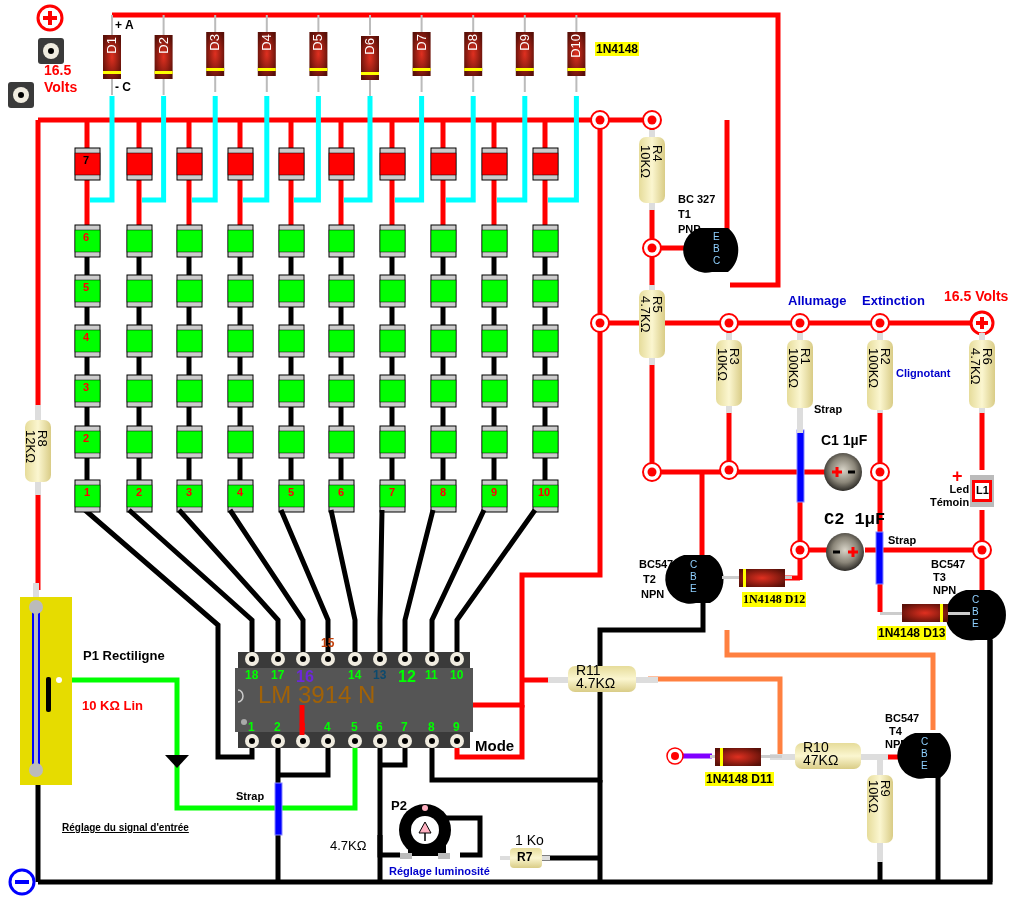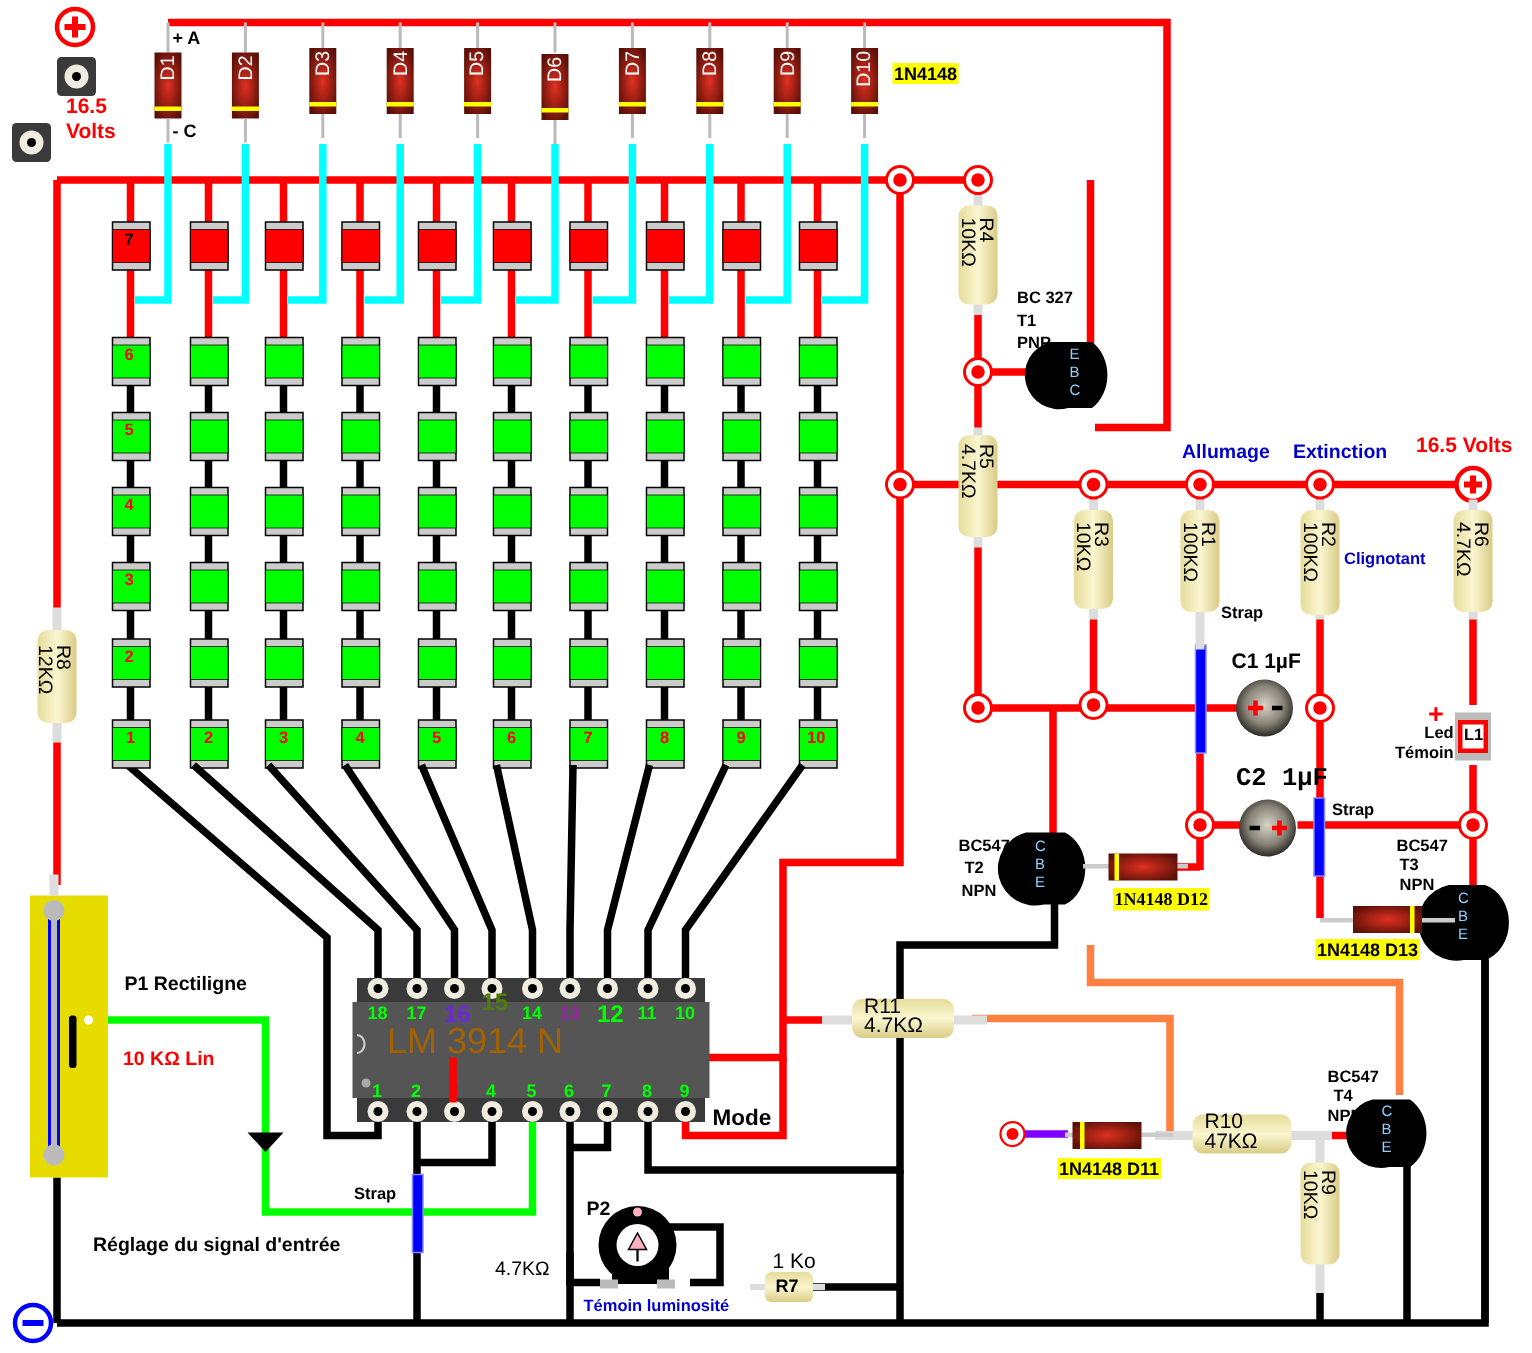--- a/index.html
+++ b/index.html
@@ -809,25 +809,25 @@
   </div>
 
 <div class="txt" style="left:258px;top:681px;color:#a16207;font-size:24px;font-weight:normal;">LM 3914 N</div>
 <div id="ic-pin-labels">
     <div class="txt" style="left: 245px; top: 668px; color: rgb(0, 255, 0); font-size: 12px;">18</div>
     <div class="txt" style="left: 248px; top: 720px; color: rgb(0, 255, 0); font-size: 12px;">1</div>
     <div class="txt" style="left: 271px; top: 668px; color: rgb(0, 255, 0); font-size: 12px;">17</div>
     <div class="txt" style="left: 274px; top: 720px; color: rgb(0, 255, 0); font-size: 12px;">2</div>
     <div class="txt" style="left: 296px; top: 668px; color: #6d28d9; font-size: 16px;">16</div>
     <div class="txt" style="left: 299px; top: 720px; color: rgb(255, 0, 0); font-size: 12px;">3</div>
-    <div class="txt" style="left: 321px; top: 660px; color: #4d7c0f; font-size: 16px;">15</div>
+    <div class="txt" style="left: 321px; top: 636px; color: #c2410c; font-size: 12px;">15</div>
     <div class="txt" style="left: 324px; top: 720px; color: rgb(0, 255, 0); font-size: 12px;">4</div>
     <div class="txt" style="left: 348px; top: 668px; color: rgb(0, 255, 0); font-size: 12px;">14</div>
     <div class="txt" style="left: 351px; top: 720px; color: rgb(0, 255, 0); font-size: 12px;">5</div>
-    <div class="txt" style="left: 373px; top: 668px; color: #a21caf; font-size: 12px; text-align: right;">13</div>
+    <div class="txt" style="left: 373px; top: 668px; color: #0c4a6e; font-size: 12px; text-align: right;">13</div>
     <div class="txt" style="left: 376px; top: 720px; color: rgb(0, 255, 0); font-size: 12px;">6</div>
     <div class="txt" style="left: 398px; top: 668px; color: rgb(0, 255, 0); font-size: 16px;">12</div>
     <div class="txt" style="left: 401px; top: 720px; color: rgb(0, 255, 0); font-size: 12px;">7</div>
     <div class="txt" style="left: 425px; top: 668px; color: rgb(0, 255, 0); font-size: 12px;">11</div>
     <div class="txt" style="left: 428px; top: 720px; color: rgb(0, 255, 0); font-size: 12px;">8</div>
     <div class="txt" style="left: 450px; top: 668px; color: rgb(0, 255, 0); font-size: 12px;">10</div>
     <div class="txt" style="left: 453px; top: 720px; color: rgb(0, 255, 0); font-size: 12px;">9</div>
   </div>
 <div class="txt" style="left:475px;top:737px;font-size:15px;font-weight:bold;">Mode</div>
 
@@ -901,16 +901,16 @@
 <div class="txt" style="left:236px;top:790px;font-size:11px;">Strap</div>
 <div class="txt" style="left:952px;top:468px;color:#ff0000;font-size:18px;line-height:16px;">+</div>
 <div class="txt" style="left:930px;top:483px;font-size:11px;line-height:13px;text-align:right;">
     <div style="padding-left:17px">Led</div>
     <div>Témoin</div>
   </div>
 <div class="txt" style="left:976px;top:484px;font-size:11px;">L1</div>
 
 <div class="txt" style="left:83px;top:648px;font-size:13px;">P1 Rectiligne</div>
 <div class="txt" style="left:82px;top:698px;color:#ff0000;font-size:13px;">10 KΩ Lin</div>
-<div class="txt" style="left:62px;top:822px;font-size:13px;">Réglage du signal d'entrée</div>
+<div class="txt" style="left:62px;top:822px;font-size:10px;text-decoration:underline;">Réglage du signal d'entrée</div>
 <div class="txt" style="left:391px;top:798px;font-size:13px;">P2</div>
 <div class="txt" style="left:330px;top:838px;font-size:13px;font-weight:normal;">4.7KΩ</div>
-<div class="txt" style="left:389px;top:865px;color:#0000cc;font-size:11px;">Témoin luminosité</div>
+<div class="txt" style="left:389px;top:865px;color:#0000cc;font-size:11px;">Réglage luminosité</div>
 
 </body></html>

